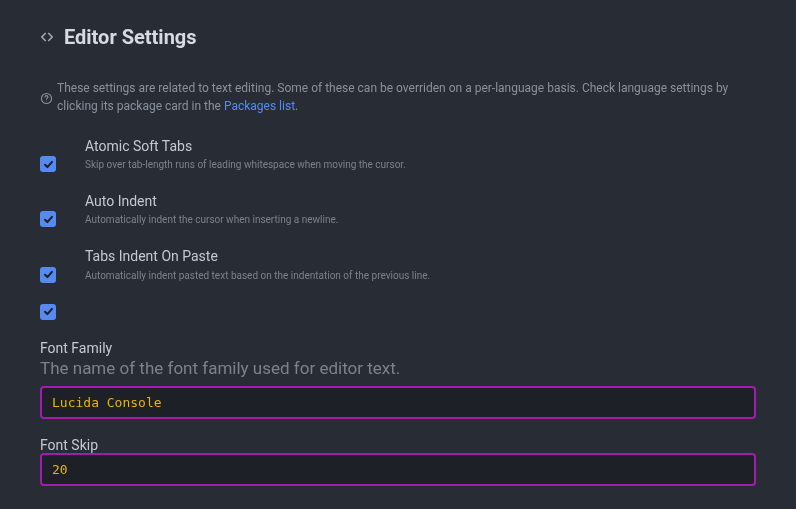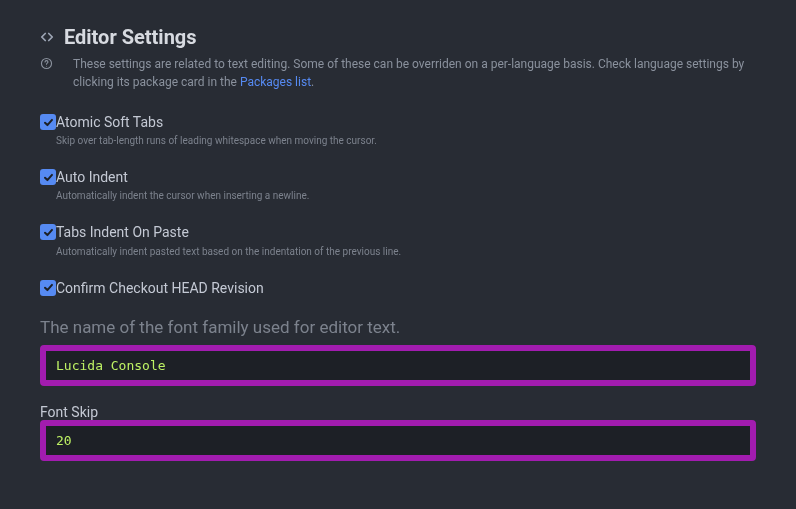--- a/index.html
+++ b/index.html
@@ -14,58 +14,58 @@
       font-size: 13px;
       width: 796px;
       height: 509px;
       overflow: hidden;
       padding: 25px 40px 0 40px;
     }
     .page-title-row {
       display: flex;
       align-items: center;
       gap: 10px;
-      margin-bottom: 6px;
+      margin-bottom: 30px;
     }
     .page-title-row .icon svg {
       width: 14px;
       height: 14px;
       display: block;
     }
     .page-title {
       color: #d7dae0;
       font-size: 20px;
       font-weight: 700;
     }
     .intro-row {
       display: flex;
-      align-items: flex-start;
-      gap: 20px;
+      align-items: center;
+      gap: 4px;
       color: #8a919d;
       font-size: 12px;
       line-height: 1.5;
       margin-bottom: 22px;
     }
     .intro-row .icon svg {
       width: 13px;
       height: 13px;
       display: block;
       margin-top: 2px;
     }
     .intro-text a {
       color: #568af2;
       text-decoration: none;
     }
     .setting-block {
       margin-bottom: 20px;
     }
     .setting-cb-row {
       display: flex;
-      align-items: flex-start;
-      gap: 0;
+      align-items: flex-end;
+      gap: 29px;
     }
     .checkbox {
       width: 16px;
       height: 16px;
       background: #568af2;
       border-radius: 3px;
       display: flex;
       align-items: center;
       justify-content: center;
       flex-shrink: 0;
@@ -102,23 +102,23 @@
     }
     .field-desc {
       color: #7c828d;
       font-size: 17px;
       margin-top: 2px;
       margin-bottom: 8px;
     }
     .text-input {
       width: 100%;
       background: #1d2026;
-      border: 6px solid #a21caf;
+      border: 2px solid #a21caf;
       border-radius: 4px;
-      color: #bef264;
+      color: #eab308;
       font-family: "Lucida Console", Consolas, monospace;
       font-size: 13px;
       padding: 7px 10px;
       outline: none;
     }
   </style>
 </head>
 <body>
 
 <div class="page-title-row">
@@ -187,26 +187,26 @@
 </div>
 
 <div class="setting-block">
   <div class="setting-cb-row">
     <div class="checkbox">
       <svg viewBox="0 0 12 12" fill="none" stroke="#1d2026" stroke-width="2.2" stroke-linecap="round" stroke-linejoin="round">
           <polyline points="2.2,6.3 4.8,8.8 9.8,3.2"></polyline>
         </svg>
     </div>
     <div class="cb-texts">
-      <div class="setting-label">Confirm Checkout HEAD Revision</div>
     </div>
   </div>
 </div>
 
 <div class="field-block">
+  <div class="field-label">Font Family</div>
   <div class="field-desc">The name of the font family used for editor text.</div>
   <input type="text" class="text-input" value="Lucida Console" style="">
 </div>
 
 <div class="field-block">
   <div class="field-label">Font Skip</div>
   <input type="text" class="text-input" value="20" style="">
 </div>
 
 </body></html>

